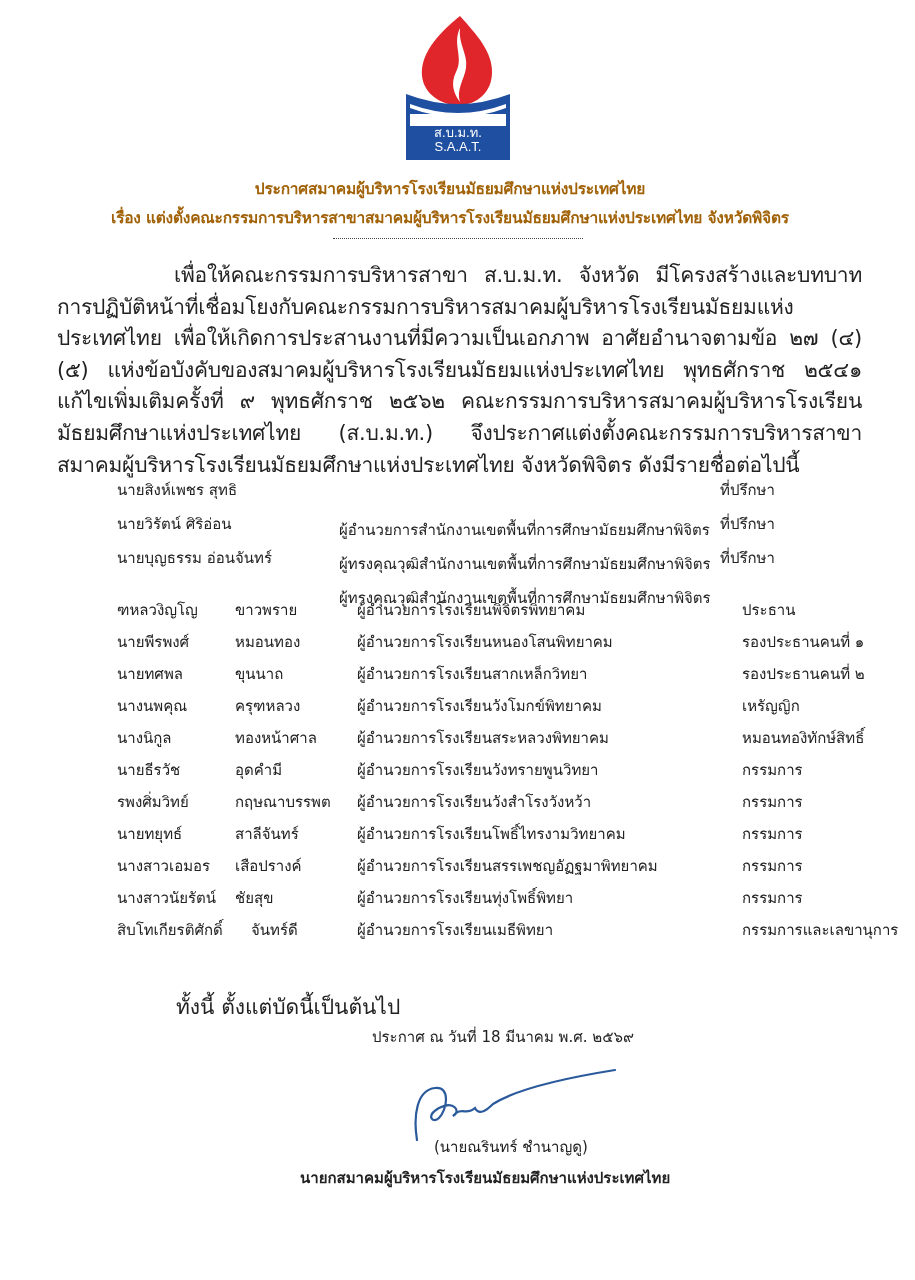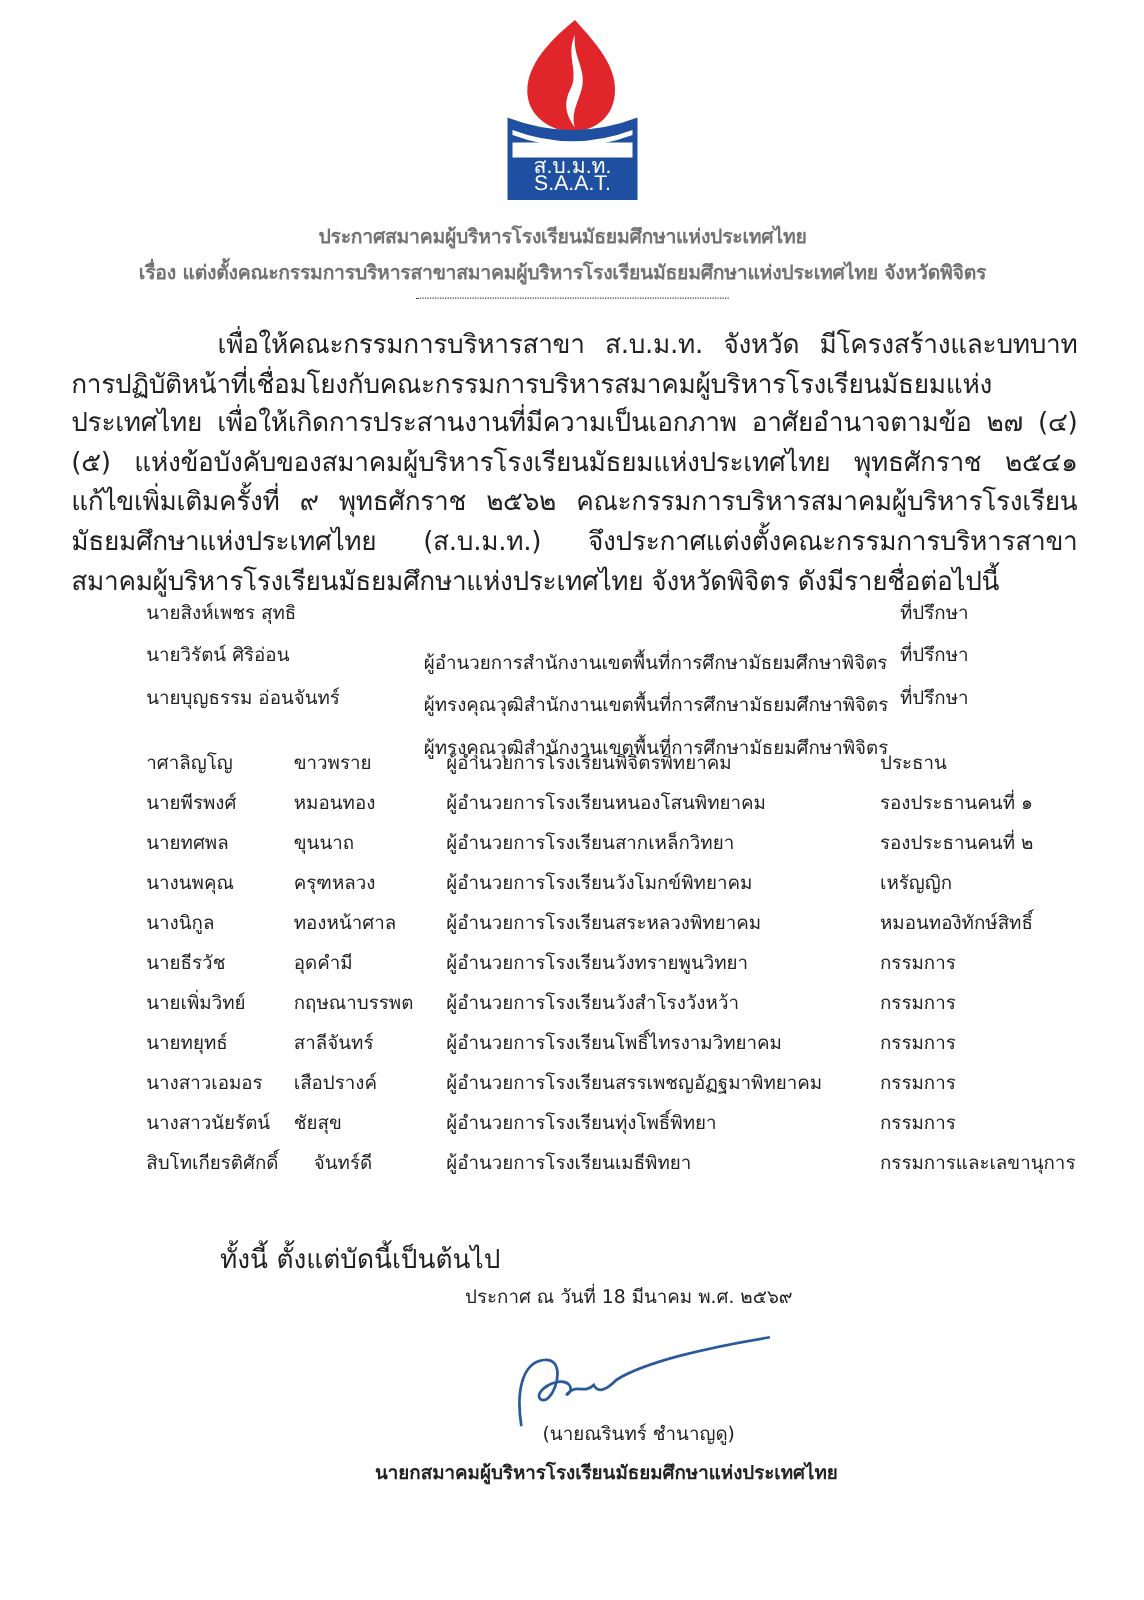--- a/index.html
+++ b/index.html
@@ -1,54 +1,54 @@
 <!DOCTYPE html>
 <html><head>
 <meta charset="utf-8">
 <style>
   html, body { margin:0; padding:0; background:#ffffff; }
   body { width:915px; height:1280px; position:relative; overflow:hidden;
          font-family:"DejaVu Sans", "Liberation Sans", sans-serif; color:#222; }
   .logo { position:absolute; left:400px; top:14px; width:116px; height:146px; }
-  .title { position:absolute; left:0; width:900px; text-align:center; font-weight:bold; font-size:15.5px; color:#737373; letter-spacing:-0.2px; }
+  .title { position:absolute; left:0; width:900px; text-align:center; font-weight:bold; font-size:15.5px; color:#a16207; letter-spacing:-0.2px; }
   .t1 { top:176px; }
   .t2 { top:205px; }
   .dots { position:absolute; left:333px; top:238px; width:250px; border-bottom:1px dotted #444; }
   .para { position:absolute; left:57px; width:805px; font-size:21px; line-height:31.6px; top:260px; letter-spacing:-0.25px; text-align:justify; }
   .para p { margin:0; }
   .indent { text-indent:117px; }
   .adv { position:absolute; left:117px; font-size:15px; }
   .adv .row { position:absolute; height:34px; white-space:nowrap; width:740px; }
   .adv .name { position:absolute; left:0; }
   .adv .pos { position:absolute; left:222px;margin-top:40px; }
   .adv .role { position:absolute; left:603px; }
   .mem { position:absolute; left:117px; font-size:15px; }
   .mem .row { position:absolute; white-space:nowrap; width:780px; }
   .mem .fn { position:absolute; left:0; }
   .mem .ln { position:absolute; left:118px; }
   .mem .pos { position:absolute; left:240px; }
-  .mem .role { position:absolute; left:587px; }
+  .mem .role { position:absolute; left:625px; }
   .closing { position:absolute; left:176px; top:990px; font-size:21px; }
   .date { position:absolute; left:372px; top:1025px; font-size:15px; }
   .sig { position:absolute; left:395px; top:1060px; width:230px; height:90px; }
   .signame { position:absolute; left:434px; top:1135px; font-size:15px; }
   .sigtitle { position:absolute; left:300px; top:1166px; font-size:15px;font-weight:bold; }
 </style>
 </head>
 <body>
 
 <div class="logo">
   <svg width="116" height="146" viewBox="0 0 116 146">
     <path d="M60 2 C35 22 20 42 22 62 C24 80 40 90 58 92 C78 90 92 78 92 58 C92 38 78 22 60 2 Z" fill="#e0262b"></path>
     <path d="M60 14 C52 30 64 44 56 58 C50 70 54 80 60 88 C56 76 64 66 66 54 C68 40 58 30 60 14 Z" fill="#ffffff"></path>
     <path d="M6 80 Q58 100 110 80 L110 146 L6 146 Z" fill="#1f4fa0"></path>
     <path d="M10 90 Q58 108 106 90 L106 94 Q58 112 10 94 Z" fill="#ffffff"></path>
     <rect x="10" y="100" width="96" height="12" fill="#ffffff"></rect>
   </svg>
-  <div style="position:absolute;left:0;top:112px;width:116px;text-align:center;color:#fff;font-size:17px;line-height:14px;font-family:'Liberation Sans',sans-serif;">
+  <div style="position:absolute;left:0;top:112px;width:116px;text-align:center;color:#fff;font-size:13px;line-height:14px;font-family:'Liberation Sans',sans-serif;">
     <div>ส.บ.ม.ท.</div>
     <div>S.A.A.T.</div>
   </div>
 </div>
 
 <div class="title t1">ประกาศสมาคมผู้บริหารโรงเรียนมัธยมศึกษาแห่งประเทศไทย</div>
 <div class="title t2">เรื่อง แต่งตั้งคณะกรรมการบริหารสาขาสมาคมผู้บริหารโรงเรียนมัธยมศึกษาแห่งประเทศไทย จังหวัดพิจิตร</div>
 <div class="dots"></div>
 
 <div class="para">
@@ -68,21 +68,21 @@
   </div>
   <div class="row" style="top:68px">
     <span class="name">นายบุญธรรม อ่อนจันทร์</span>
     <span class="pos">ผู้ทรงคุณวุฒิสำนักงานเขตพื้นที่การศึกษามัธยมศึกษาพิจิตร</span>
     <span class="role">ที่ปรึกษา</span>
   </div>
 </div>
 
 <div class="mem" style="top:598px;">
   <div class="row" style="top:0px">
-    <span class="fn">าศาลิญโญ</span>
+    <span class="fn">ฑหลวงิญโญ</span>
     <span class="ln">ขาวพราย</span>
     <span class="pos">ผู้อำนวยการโรงเรียนพิจิตรพิทยาคม</span>
     <span class="role">ประธาน</span>
   </div>
   <div class="row" style="top:32px">
     <span class="fn">นายพีรพงศ์</span>
     <span class="ln">หมอนทอง</span>
     <span class="pos">ผู้อำนวยการโรงเรียนหนองโสนพิทยาคม</span>
     <span class="role">รองประธานคนที่ ๑</span>
   </div>
@@ -104,21 +104,21 @@
     <span class="pos">ผู้อำนวยการโรงเรียนสระหลวงพิทยาคม</span>
     <span class="role">หมอนทองิทักษ์สิทธิ์</span>
   </div>
   <div class="row" style="top:160px">
     <span class="fn">นายธีรวัช</span>
     <span class="ln">อุดคำมี</span>
     <span class="pos">ผู้อำนวยการโรงเรียนวังทรายพูนวิทยา</span>
     <span class="role">กรรมการ</span>
   </div>
   <div class="row" style="top:192px">
-    <span class="fn">นายเพิ่มวิทย์</span>
+    <span class="fn">รพงศิ่มวิทย์</span>
     <span class="ln">กฤษณาบรรพต</span>
     <span class="pos">ผู้อำนวยการโรงเรียนวังสำโรงวังหว้า</span>
     <span class="role">กรรมการ</span>
   </div>
   <div class="row" style="top:224px">
     <span class="fn">นายทยุทธ์</span>
     <span class="ln">สาลีจันทร์</span>
     <span class="pos">ผู้อำนวยการโรงเรียนโพธิ์ไทรงามวิทยาคม</span>
     <span class="role">กรรมการ</span>
   </div>

